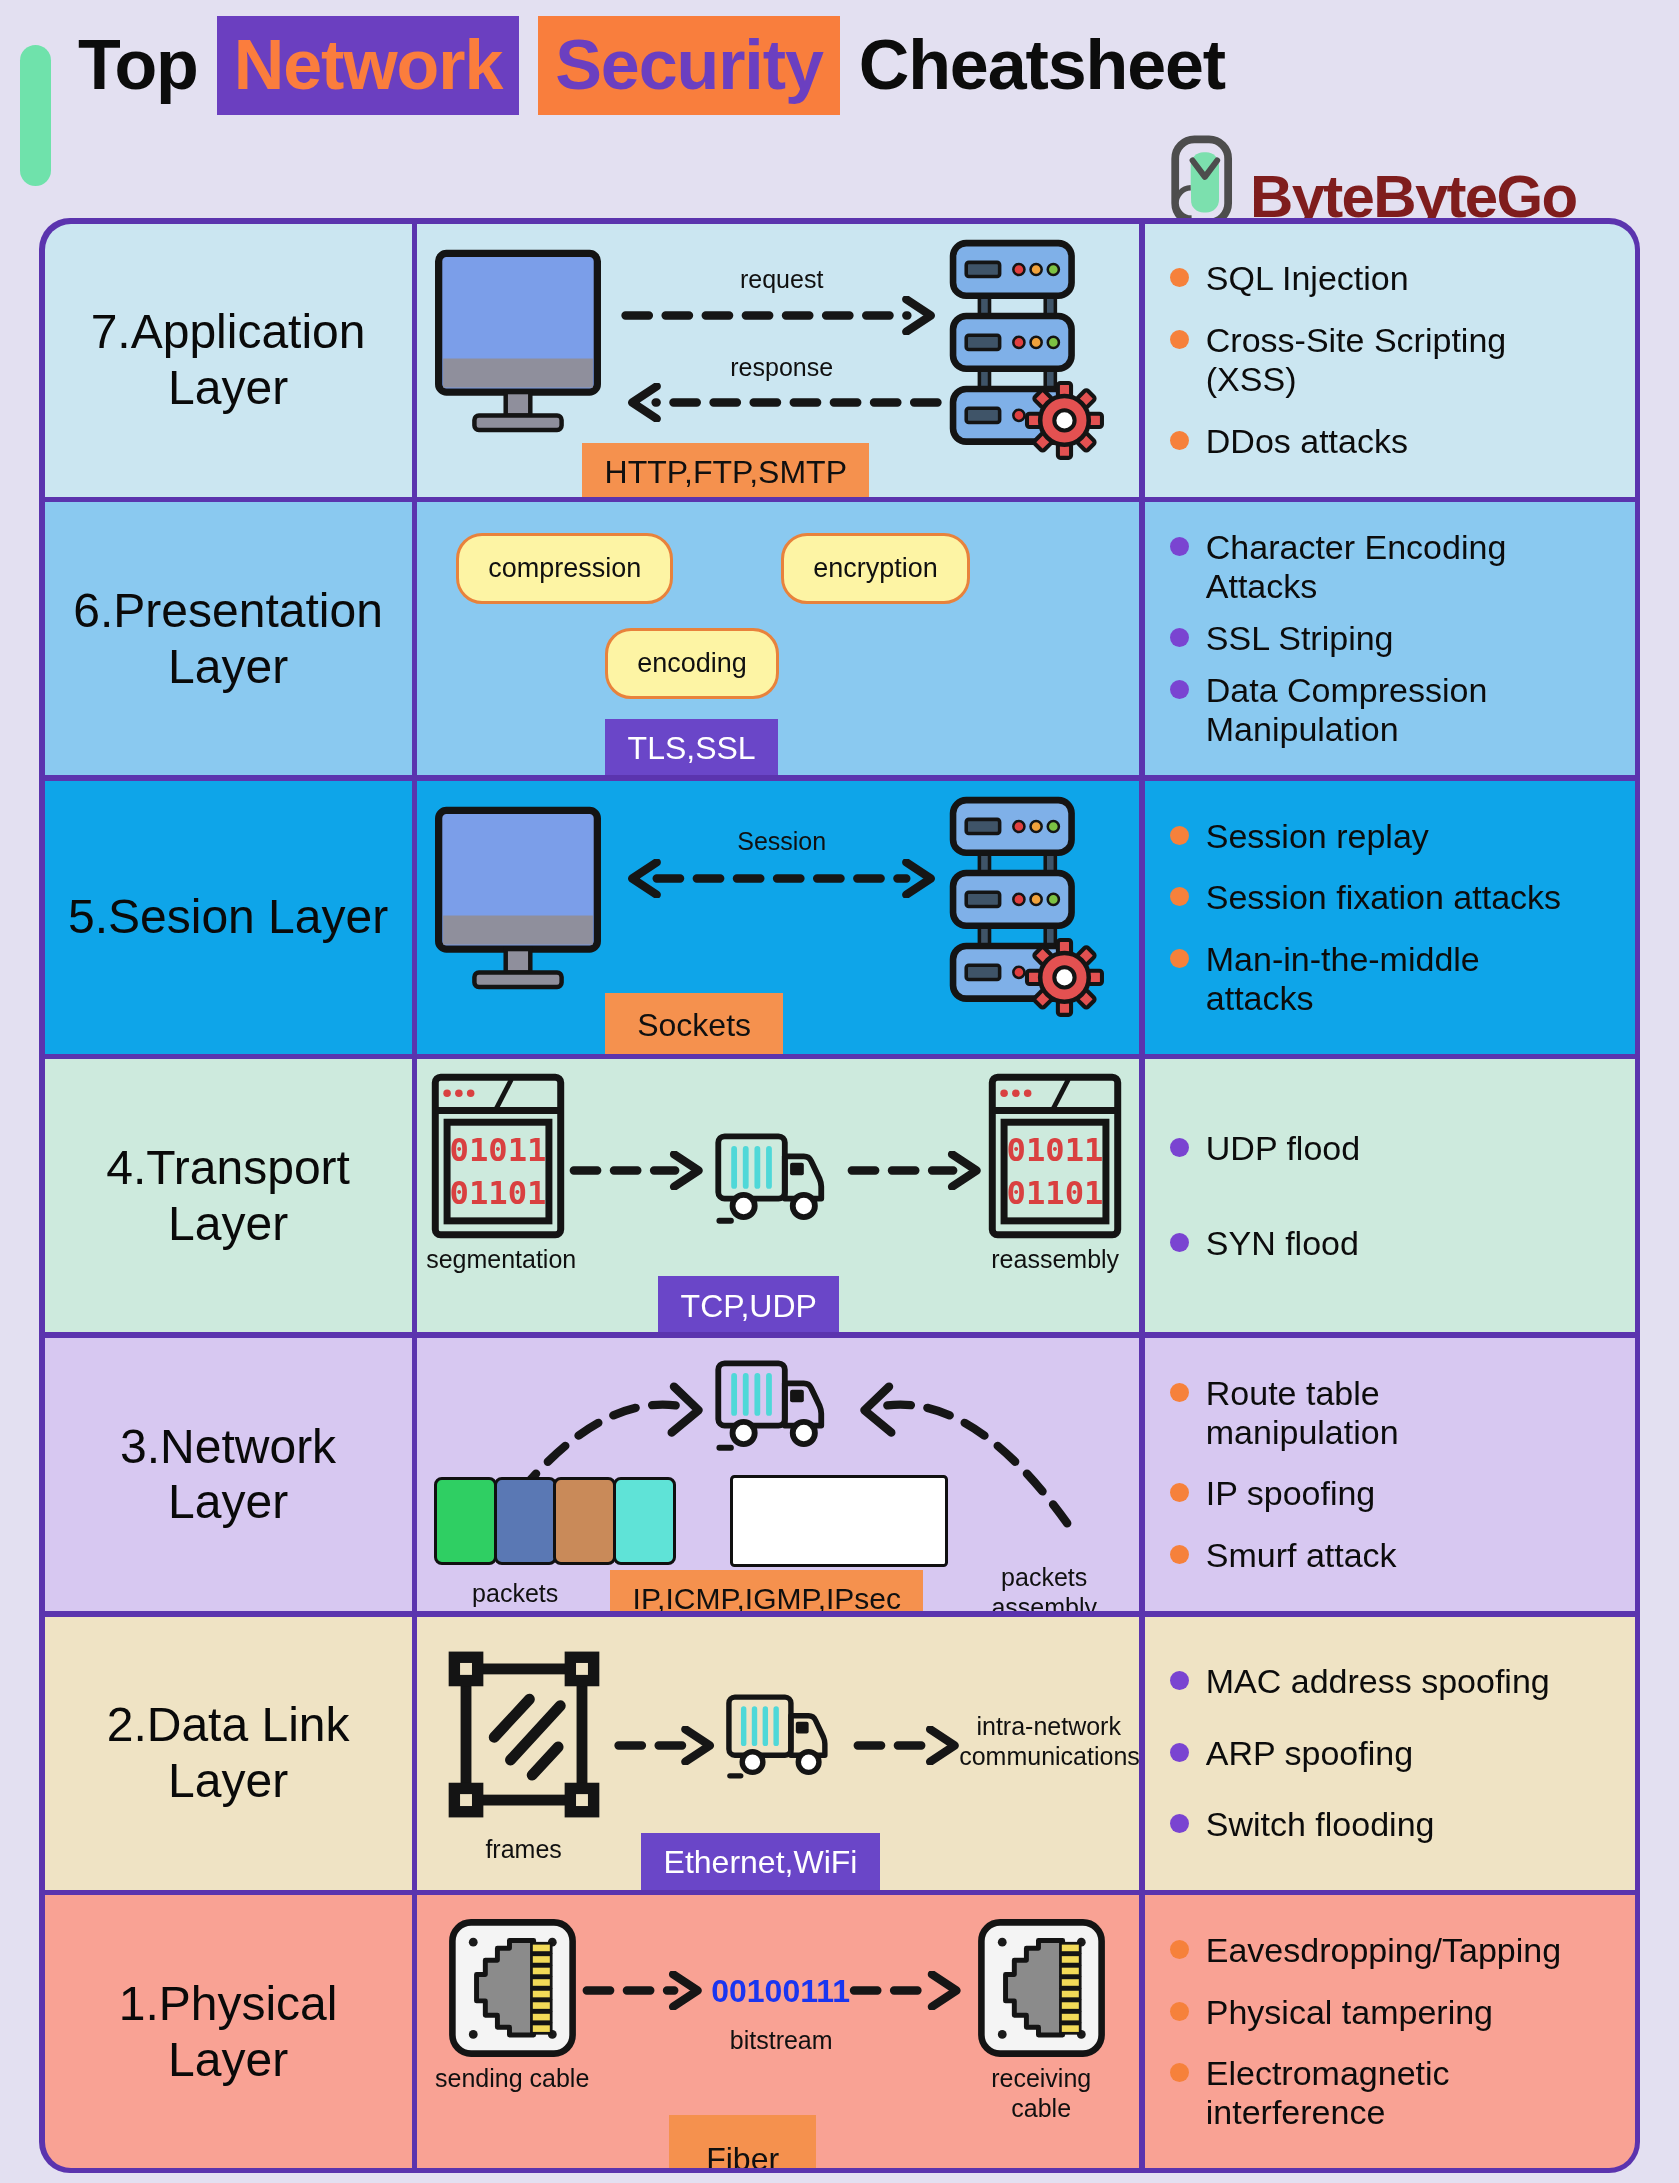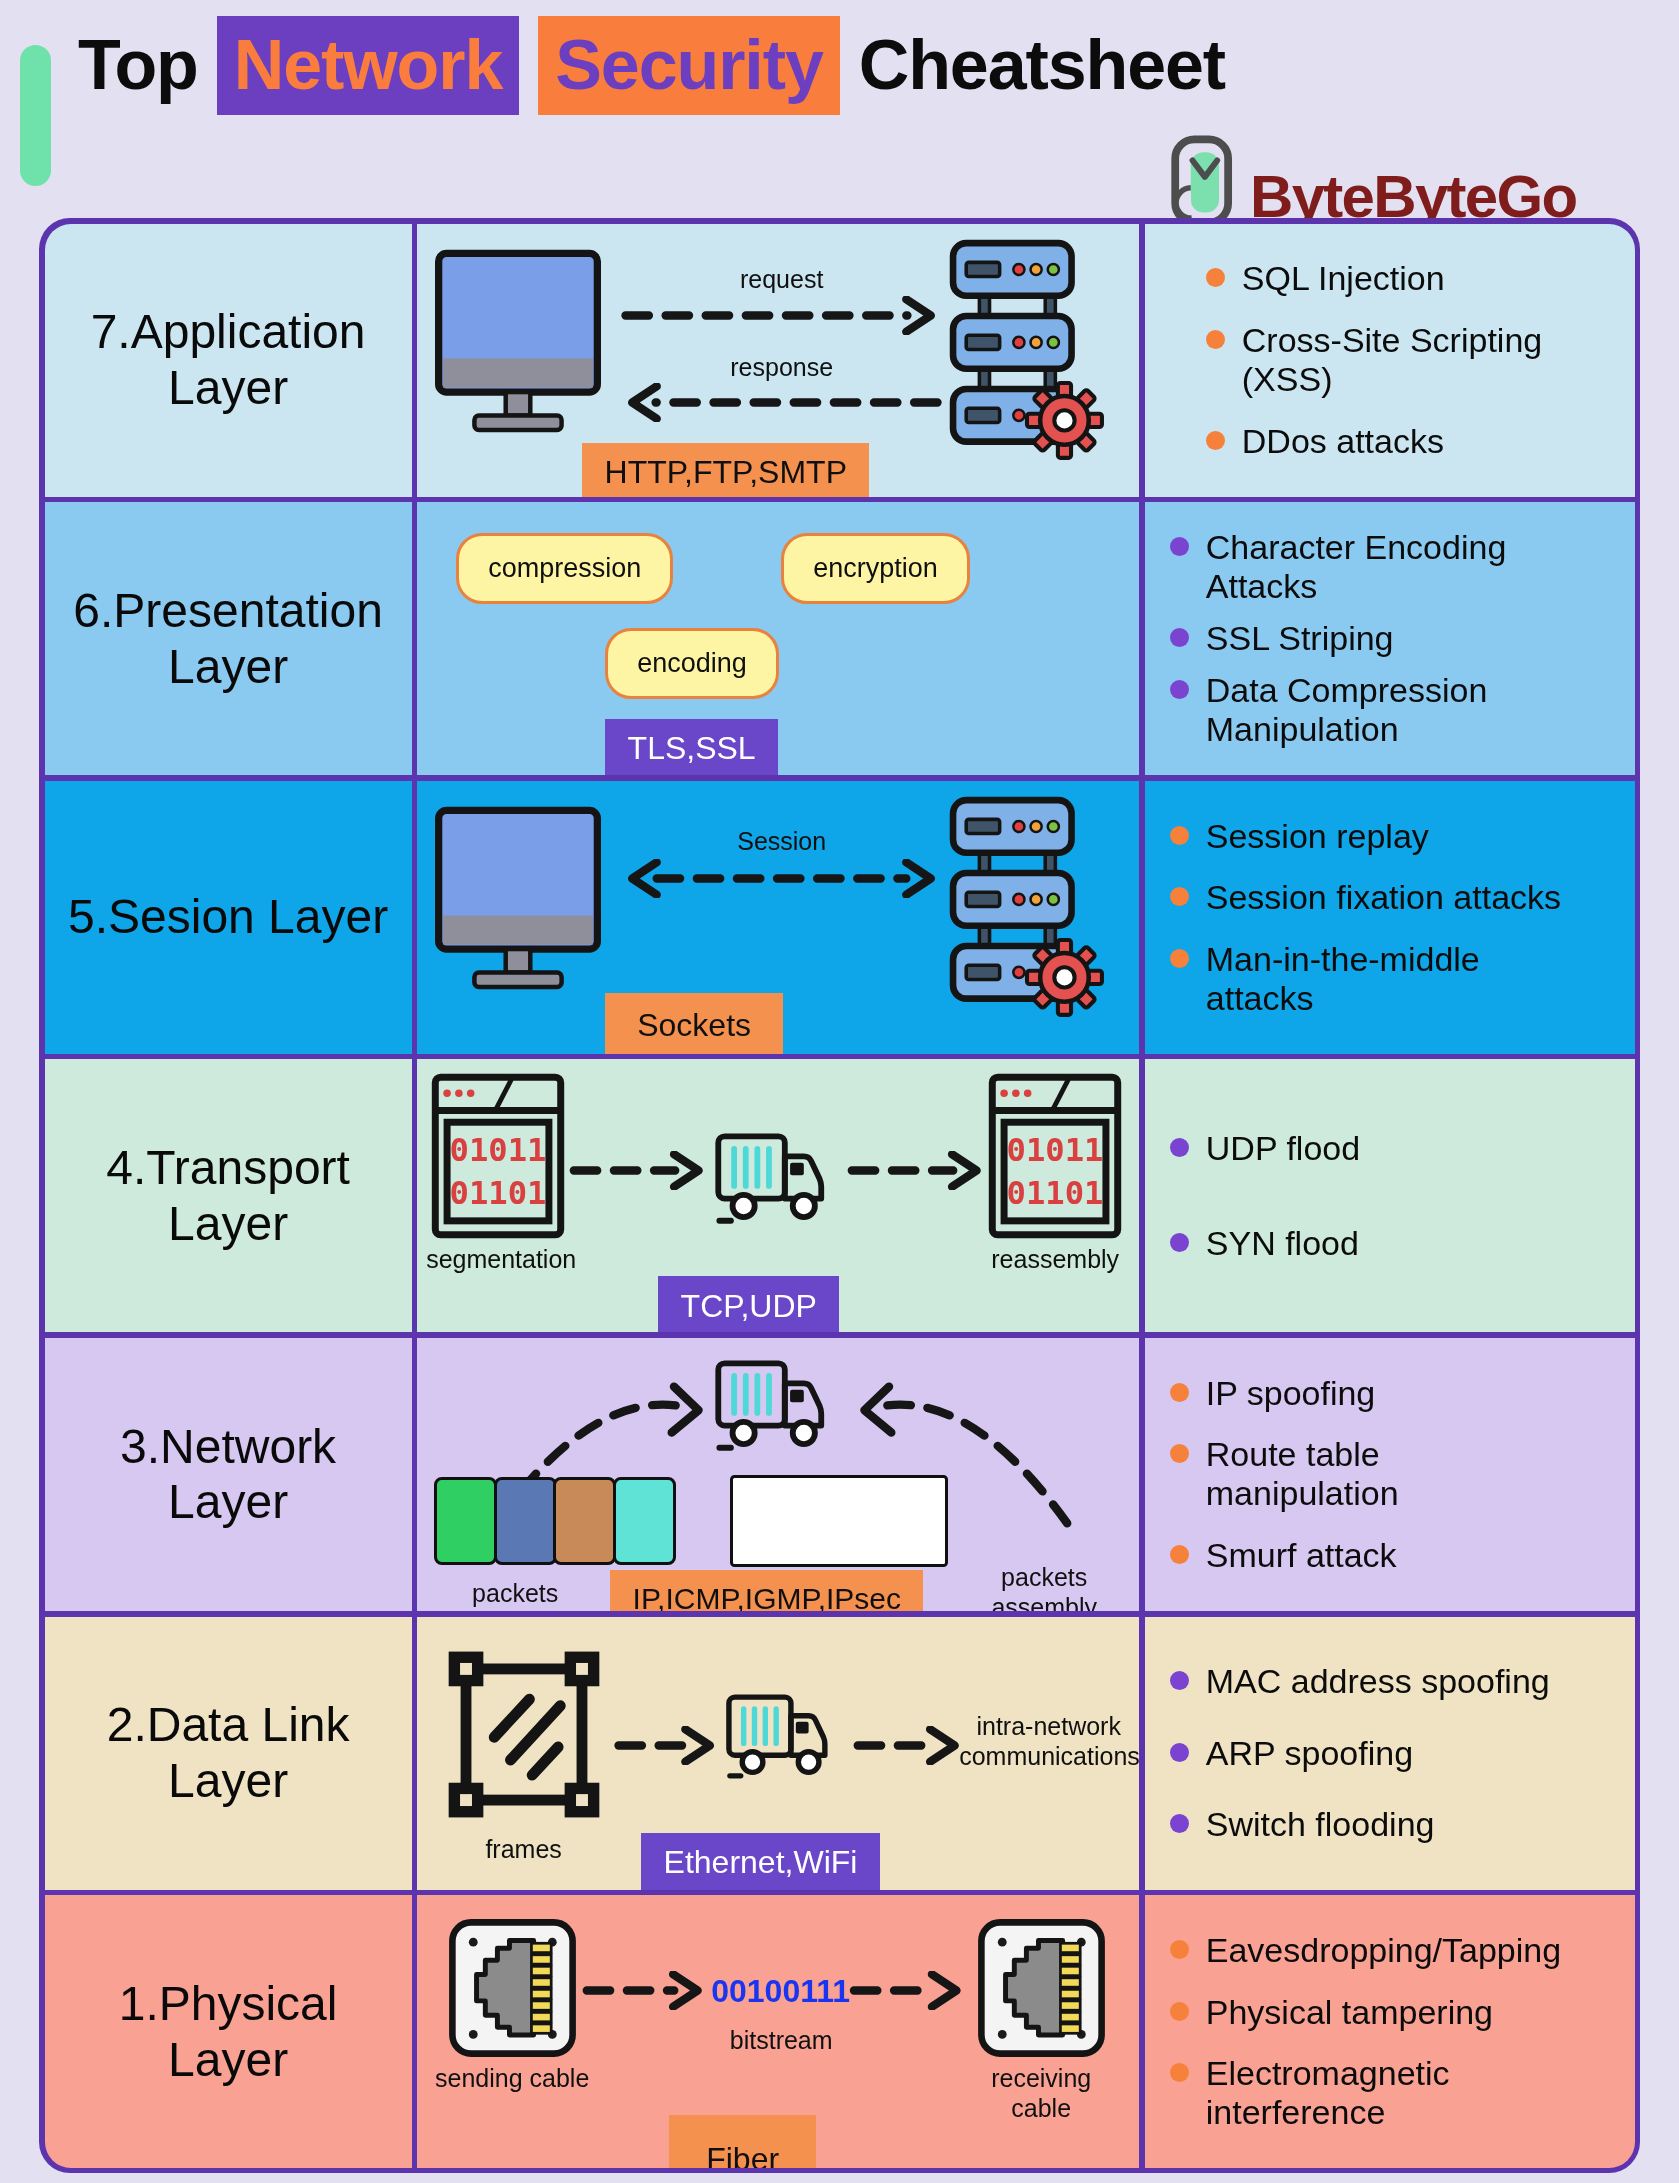--- a/index.html
+++ b/index.html
@@ -24,21 +24,21 @@
   .row { display:contents; }
   .cell { position:relative; overflow:hidden; }
   .r0 .cell { background:#cbe6f1; }
   .r1 .cell { background:#8ac9f0; }
   .r2 .cell { background:#0ea5e9; }
   .r3 .cell { background:#cdeadd; }
   .r4 .cell { background:#d7c8f1; }
   .r5 .cell { background:#efe3c4; }
   .r6 .cell { background:#f9a294; }
   .r0 .label-cell { border-top-left-radius:26px; }
-  .r0 .threat-cell { border-top-right-radius:26px;padding-left:36px; }
+  .r0 .threat-cell { border-top-right-radius:26px; }
   .r6 .label-cell { border-bottom-left-radius:26px; }
   .r6 .threat-cell { border-bottom-right-radius:26px; }
 
   .label-cell { display:flex; align-items:center; justify-content:center; }
   .label-cell span { display:block; width:341px; text-align:center; font-size:48px; line-height:1.16; color:#0a0a0a; }
 
   
   .mid-cell { font-size:25px; }
   .abs { position:absolute; }
   .dlabel { position:absolute; text-align:center; font-size:25px; line-height:1.2; color:#101010; }
@@ -356,25 +356,25 @@
       </div>
       <div class="white-box"></div>
       <div class="dlabel" style="left:14px;top:240px;width:168px">packets</div>
       <div class="proto orange" style="left:193px;top:232px;font-size:30px">IP,ICMP,IGMP,IPsec</div>
       <div class="dlabel" style="left:540px;top:224px;width:174px">packets assembly</div>
     </div>
     <div class="cell threat-cell">
       <ul>
         <li>
             <span class="tdot dot-orange"></span>
+            <span class="ttext">Route table manipulation</span>
+          </li>
+        <li>
+            <span class="tdot dot-orange"></span>
             <span class="ttext">IP spoofing</span>
-          </li>
-        <li>
-            <span class="tdot dot-orange"></span>
-            <span class="ttext">Route table manipulation</span>
           </li>
         <li>
             <span class="tdot dot-orange"></span>
             <span class="ttext">Smurf attack</span>
           </li>
       </ul>
     </div>
   </section>
 
   <section class="row r5">

